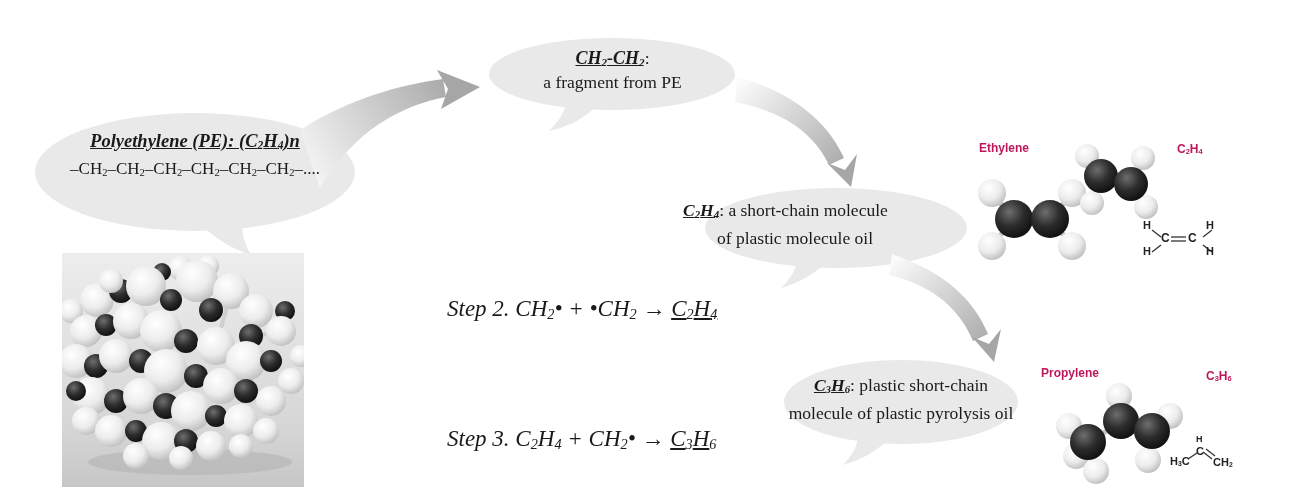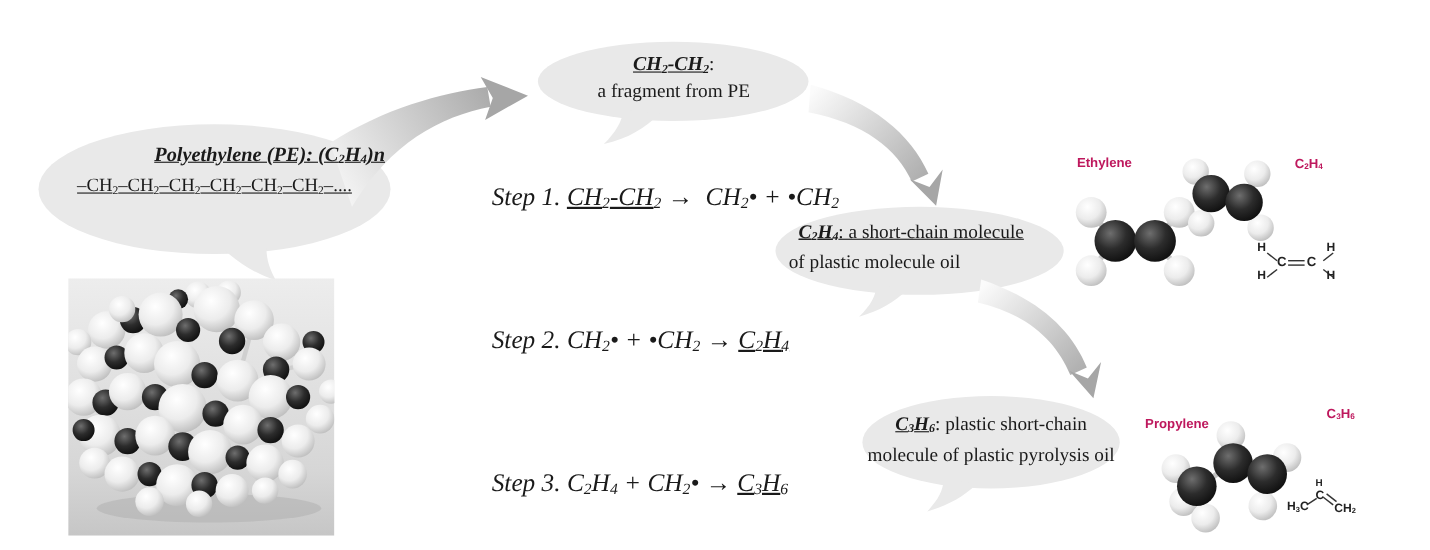--- a/index.html
+++ b/index.html
@@ -11,21 +11,21 @@
   .bubtxt{font-size:17.5px;line-height:1.2;}
   .formula{font-weight:bold;font-style:italic;text-decoration:underline;text-align:right;}
   .step{font-style:italic;font-size:23px;white-space:pre;}
   .u{text-decoration:underline;}
   .sans{font-family:"Liberation Sans","DejaVu Sans",sans-serif;}
   .mol-label{font-weight:bold;font-size:12px;color:#be185d;}
   .atom{position:absolute;font-family:"Liberation Sans","DejaVu Sans",sans-serif;
         font-weight:bold;font-size:11px;color:#222;white-space:nowrap;}
   .atom.c{font-size:12px;}
   sub{font-size:62%;line-height:0;position:relative;top:0.18em;vertical-align:baseline;}
-  .petitle{font-size:18.5px;font-weight:bold;font-style:italic;text-decoration:underline;text-align:right;}
+  .petitle{font-size:18.5px;font-weight:bold;font-style:italic;text-decoration:underline;}
   .pechain{font-size:17px;}
 </style>
 </head>
 <body>
 
 <div class="canvas">
 
   <svg class="layer" viewBox="0 0 1300 500" aria-hidden="true">
     <defs>
       <radialGradient id="gW" cx="0.38" cy="0.32" r="0.75">
@@ -238,50 +238,47 @@
     </g>
 
     <g stroke="#333" stroke-width="1.3">
       <line x1="1188" y1="459" x2="1197" y2="453"></line>
       <line x1="1203" y1="452" x2="1212" y2="459"></line>
         <line x1="1206" y1="449" x2="1215" y2="456"></line>
     </g>
   </svg>
 
   <div class="t ctr petitle" style="left:40px;top:131px;width:310px;">Polyethylene (PE): (C<sub>2</sub>H<sub>4</sub>)n</div>
-  <div class="t ctr pechain" style="left:30px;top:159px;width:330px;text-decoration:underline;">–CH<sub>2</sub>–CH<sub>2</sub>–CH<sub>2</sub>–CH<sub>2</sub>–CH<sub>2</sub>–CH<sub>2</sub>–....</div>
+  <div class="t ctr pechain" style="left:30px;top:159px;width:330px;">–CH<sub>2</sub>–CH<sub>2</sub>–CH<sub>2</sub>–CH<sub>2</sub>–CH<sub>2</sub>–CH<sub>2</sub>–....</div>
 
   <div class="t ctr bubtxt" style="left:490px;top:48px;width:245px;">
     <span class="formula" style="font-size:18px;">CH<sub>2</sub>-CH<sub>2</sub></span><span>:</span>
   </div>
   <div class="t ctr bubtxt" style="left:490px;top:72px;width:245px;">a fragment from PE</div>
 
-  <div class="t bubtxt" style="left:726px;top:200px;text-decoration:underline;">
+  <div class="t bubtxt" style="left:683px;top:200px;">
     <span class="formula">C<sub>2</sub>H<sub>4</sub></span><span>: a short-chain molecule</span>
   </div>
   <div class="t bubtxt" style="left:717px;top:228px;">of plastic molecule oil</div>
 
   <div class="t ctr bubtxt" style="left:783px;top:375px;width:236px;">
     <span class="formula">C<sub>3</sub>H<sub>6</sub></span><span>: plastic short-chain</span>
   </div>
   <div class="t ctr bubtxt" style="left:783px;top:403px;width:236px;">molecule of plastic pyrolysis oil</div>
 
-  <div class="t step" style="left:424px;top:140px;">
-    <span>Step 1. </span><span class="u">CH<sub>2</sub>-CH<sub>2</sub></span><span> →  CH<sub>2</sub>• + •CH<sub>2</sub></span>
-  </div>
   <div class="t step" style="left:424px;top:270px;">
     <span>Step 2. CH<sub>2</sub>• + •CH<sub>2</sub> → </span><span class="u">C<sub>2</sub>H<sub>4</sub></span><span></span>
   </div>
   <div class="t step" style="left:424px;top:400px;">
     <span>Step 3. C<sub>2</sub>H<sub>4</sub> + CH<sub>2</sub>• → </span><span class="u">C<sub>3</sub>H<sub>6</sub></span><span></span>
   </div>
 
   <div class="t sans mol-label" style="left:979px;top:141px;">Ethylene</div>
   <div class="t sans mol-label" style="left:1177px;top:142px;">C<sub>2</sub>H<sub>4</sub></div>
-  <div class="t sans mol-label" style="left:1041px;top:366px;margin-top:12px;">Propylene</div>
+  <div class="t sans mol-label" style="left:1041px;top:366px;">Propylene</div>
   <div class="t sans mol-label" style="left:1206px;top:369px;">C<sub>3</sub>H<sub>6</sub></div>
 
   <div>
     <span class="atom" style="left:1143px;top:219px;">H</span>
     <span class="atom" style="left:1206px;top:219px;">H</span>
     <span class="atom c" style="left:1161px;top:231px;">C</span>
     <span class="atom c" style="left:1188px;top:231px;">C</span>
     <span class="atom" style="left:1143px;top:245px;">H</span>
     <span class="atom" style="left:1206px;top:245px;">H</span>
   </div>

